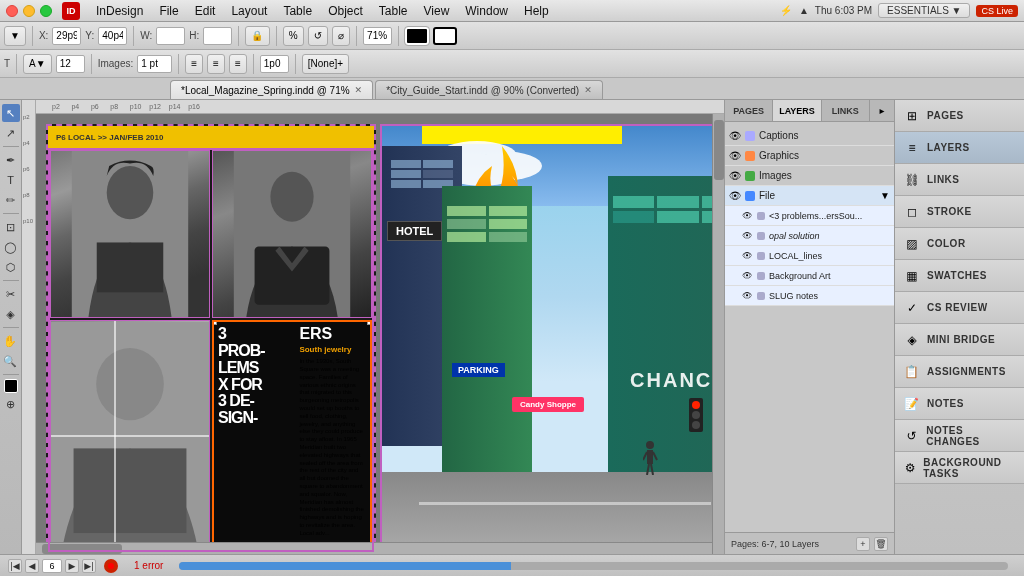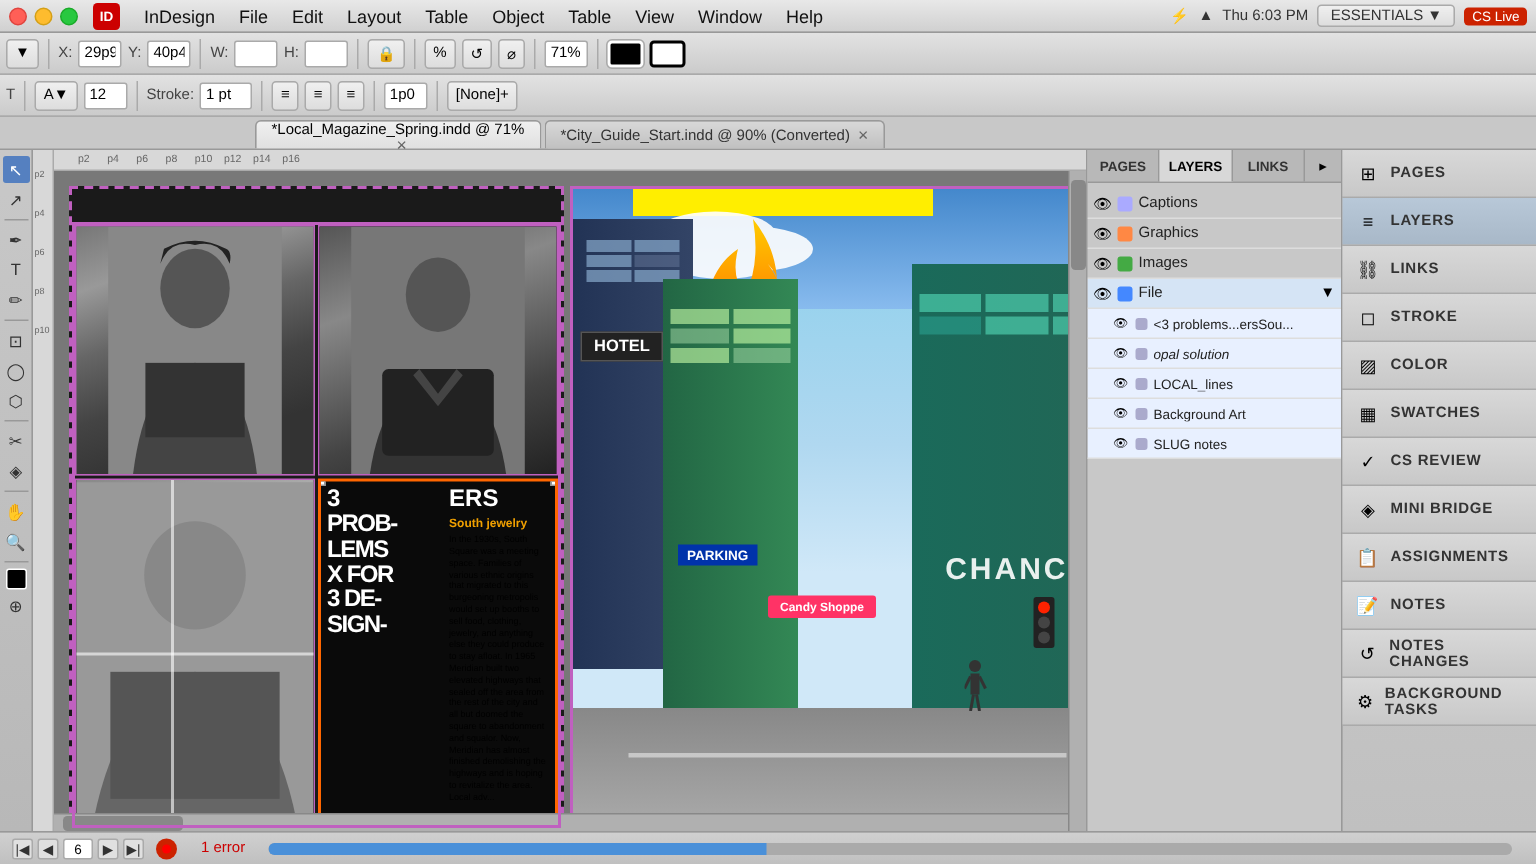--- a/index.html
+++ b/index.html
@@ -44,21 +44,21 @@
       width: 100%; height: 22px; background: #c8c8c8;
       display: flex; align-items: flex-end; padding-left: 170px;
       border-bottom: 1px solid #999;
     }
     .tab {
       height: 19px; padding: 0 10px; background: linear-gradient(to bottom, #d8d8d8, #c0c0c0);
       border: 1px solid #999; border-bottom: none; border-radius: 4px 4px 0 0;
       font-size: 10px; display: flex; align-items: center; cursor: pointer;
       margin-right: 2px; color: #333;
     }
-    .tab.active { background: linear-gradient(to bottom, #f0f0f0, #e0e0e0); color: #000; flex-direction: column; }
+    .tab.active { background: linear-gradient(to bottom, #f0f0f0, #e0e0e0); color: #000; }
     .tab-close { margin-left: 5px; font-size: 9px; color: #666; }
 
     
     #main-area { display: flex; width: 100%; height: calc(576px - 22px - 28px - 28px - 22px - 22px); }
 
     
     #tools-panel {
       width: 22px; background: linear-gradient(to bottom, #c8c8c8, #b8b8b8);
       border-right: 1px solid #999; display: flex; flex-direction: column; align-items: center;
       padding-top: 4px; gap: 2px; flex-shrink: 0;
@@ -255,21 +255,21 @@
   <div class="toolbar-btn" style="width:24px;height:18px;background:#000;border:2px solid white;outline:1px solid #aaa;"></div>
   <div class="toolbar-btn" style="width:24px;height:18px;background:white;border:2px solid #000;"></div>
 </div>
 
 <div id="toolbar2">
   <span class="toolbar-label">T</span>
   <div class="toolbar-separator"></div>
   <div class="toolbar-btn">A▼</div>
   <input class="toolbar-input" value="12" style="">
   <div class="toolbar-separator"></div>
-  <span class="toolbar-label">Stroke:</span>
+  <span class="toolbar-label">Images:</span>
   <input class="toolbar-input-sm" value="1 pt" style="">
   <div class="toolbar-separator"></div>
   <div class="toolbar-btn">≡</div>
   <div class="toolbar-btn">≡</div>
   <div class="toolbar-btn">≡</div>
   <div class="toolbar-separator"></div>
   <input class="toolbar-input" value="1p0" style="">
   <div class="toolbar-separator"></div>
   <div class="toolbar-btn">[None]+</div>
 </div>
@@ -320,20 +320,21 @@
       <span style="font-size:6px; padding-left:1px; margin-top:20px;">p4</span>
       <span style="font-size:6px; padding-left:1px; margin-top:20px;">p6</span>
       <span style="font-size:6px; padding-left:1px; margin-top:20px;">p8</span>
       <span style="font-size:6px; padding-left:1px; margin-top:20px;">p10</span>
     </div>
 
     <div class="canvas-bg">
       <div class="page-spread" style="top:24px; left:24px;">
 
         <div class="page-left selection-border">
+          <div class="page-header">P6  LOCAL &gt;&gt; JAN/FEB 2010</div>
 
           <div style="position:absolute; top:22px; left:0; right:0; bottom:0; border:2px solid #c060c0; pointer-events:none; z-index:5;"></div>
 
           <div class="photo-grid">
 
             <div class="photo-cell" style="border:1px solid #c060c0;">
               <div class="silhouette-woman" style="position:relative;">
                 
                 <svg width="100%" height="100%" viewBox="0 0 140 200" preserveAspectRatio="xMidYMid meet">
                   <rect width="140" height="200" fill="#888"></rect>
@@ -554,20 +555,25 @@
         <span class="layer-eye" style="font-size:8px;">👁</span>
         <div class="layer-color-dot" style="background:#aaaacc; width:8px; height:8px;"></div>
         <span class="layer-name" style="font-size:9px;">Background Art</span>
       </div>
       <div class="layer-row" style="padding-left:16px; background:#e8f0ff;">
         <span class="layer-eye" style="font-size:8px;">👁</span>
         <div class="layer-color-dot" style="background:#aaaacc; width:8px; height:8px;"></div>
         <span class="layer-name" style="font-size:9px;">SLUG notes</span>
       </div>
     </div>
+    <div class="panel-footer">
+      <span>Pages: 6-7, 10 Layers</span>
+      <div class="panel-footer-btn" style="margin-left:auto;">+</div>
+      <div class="panel-footer-btn">🗑</div>
+    </div>
   </div>
 
   <div id="right-sidebar">
     <div class="sidebar-item">
       <div class="sidebar-icon">⊞</div>
       <span class="sidebar-label">PAGES</span>
     </div>
     <div class="sidebar-item active">
       <div class="sidebar-icon">≡</div>
       <span class="sidebar-label">LAYERS</span>

